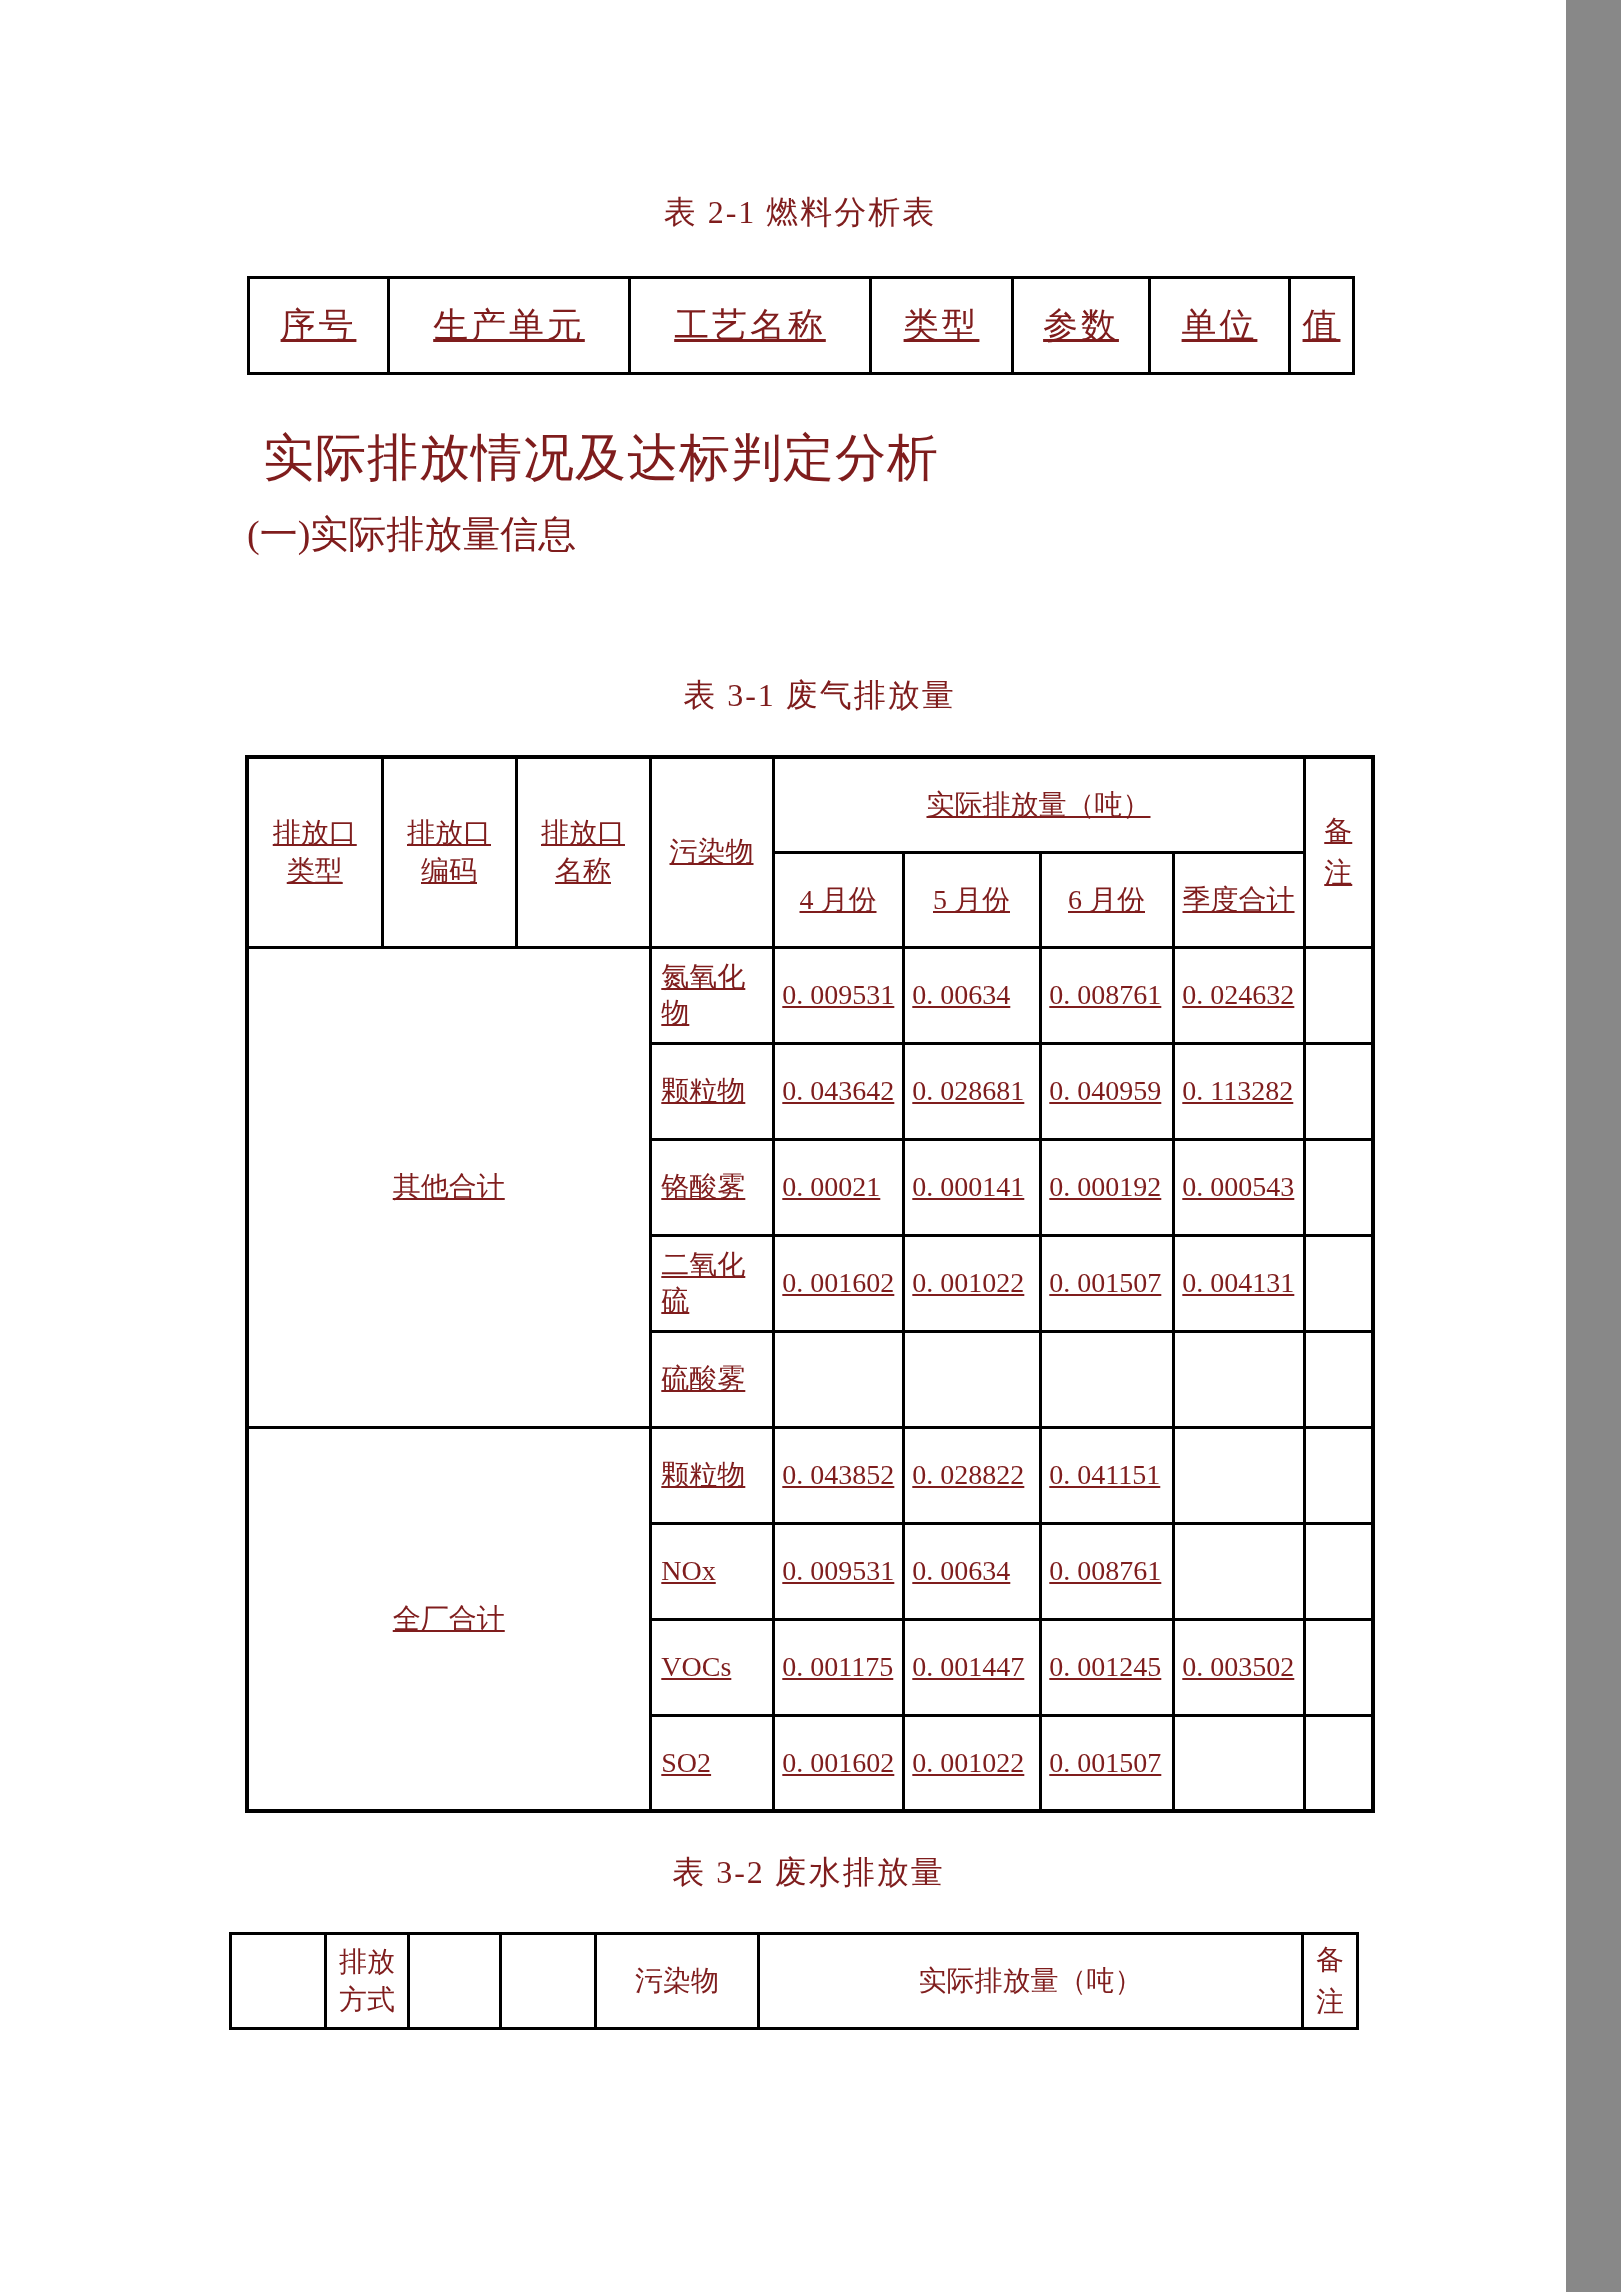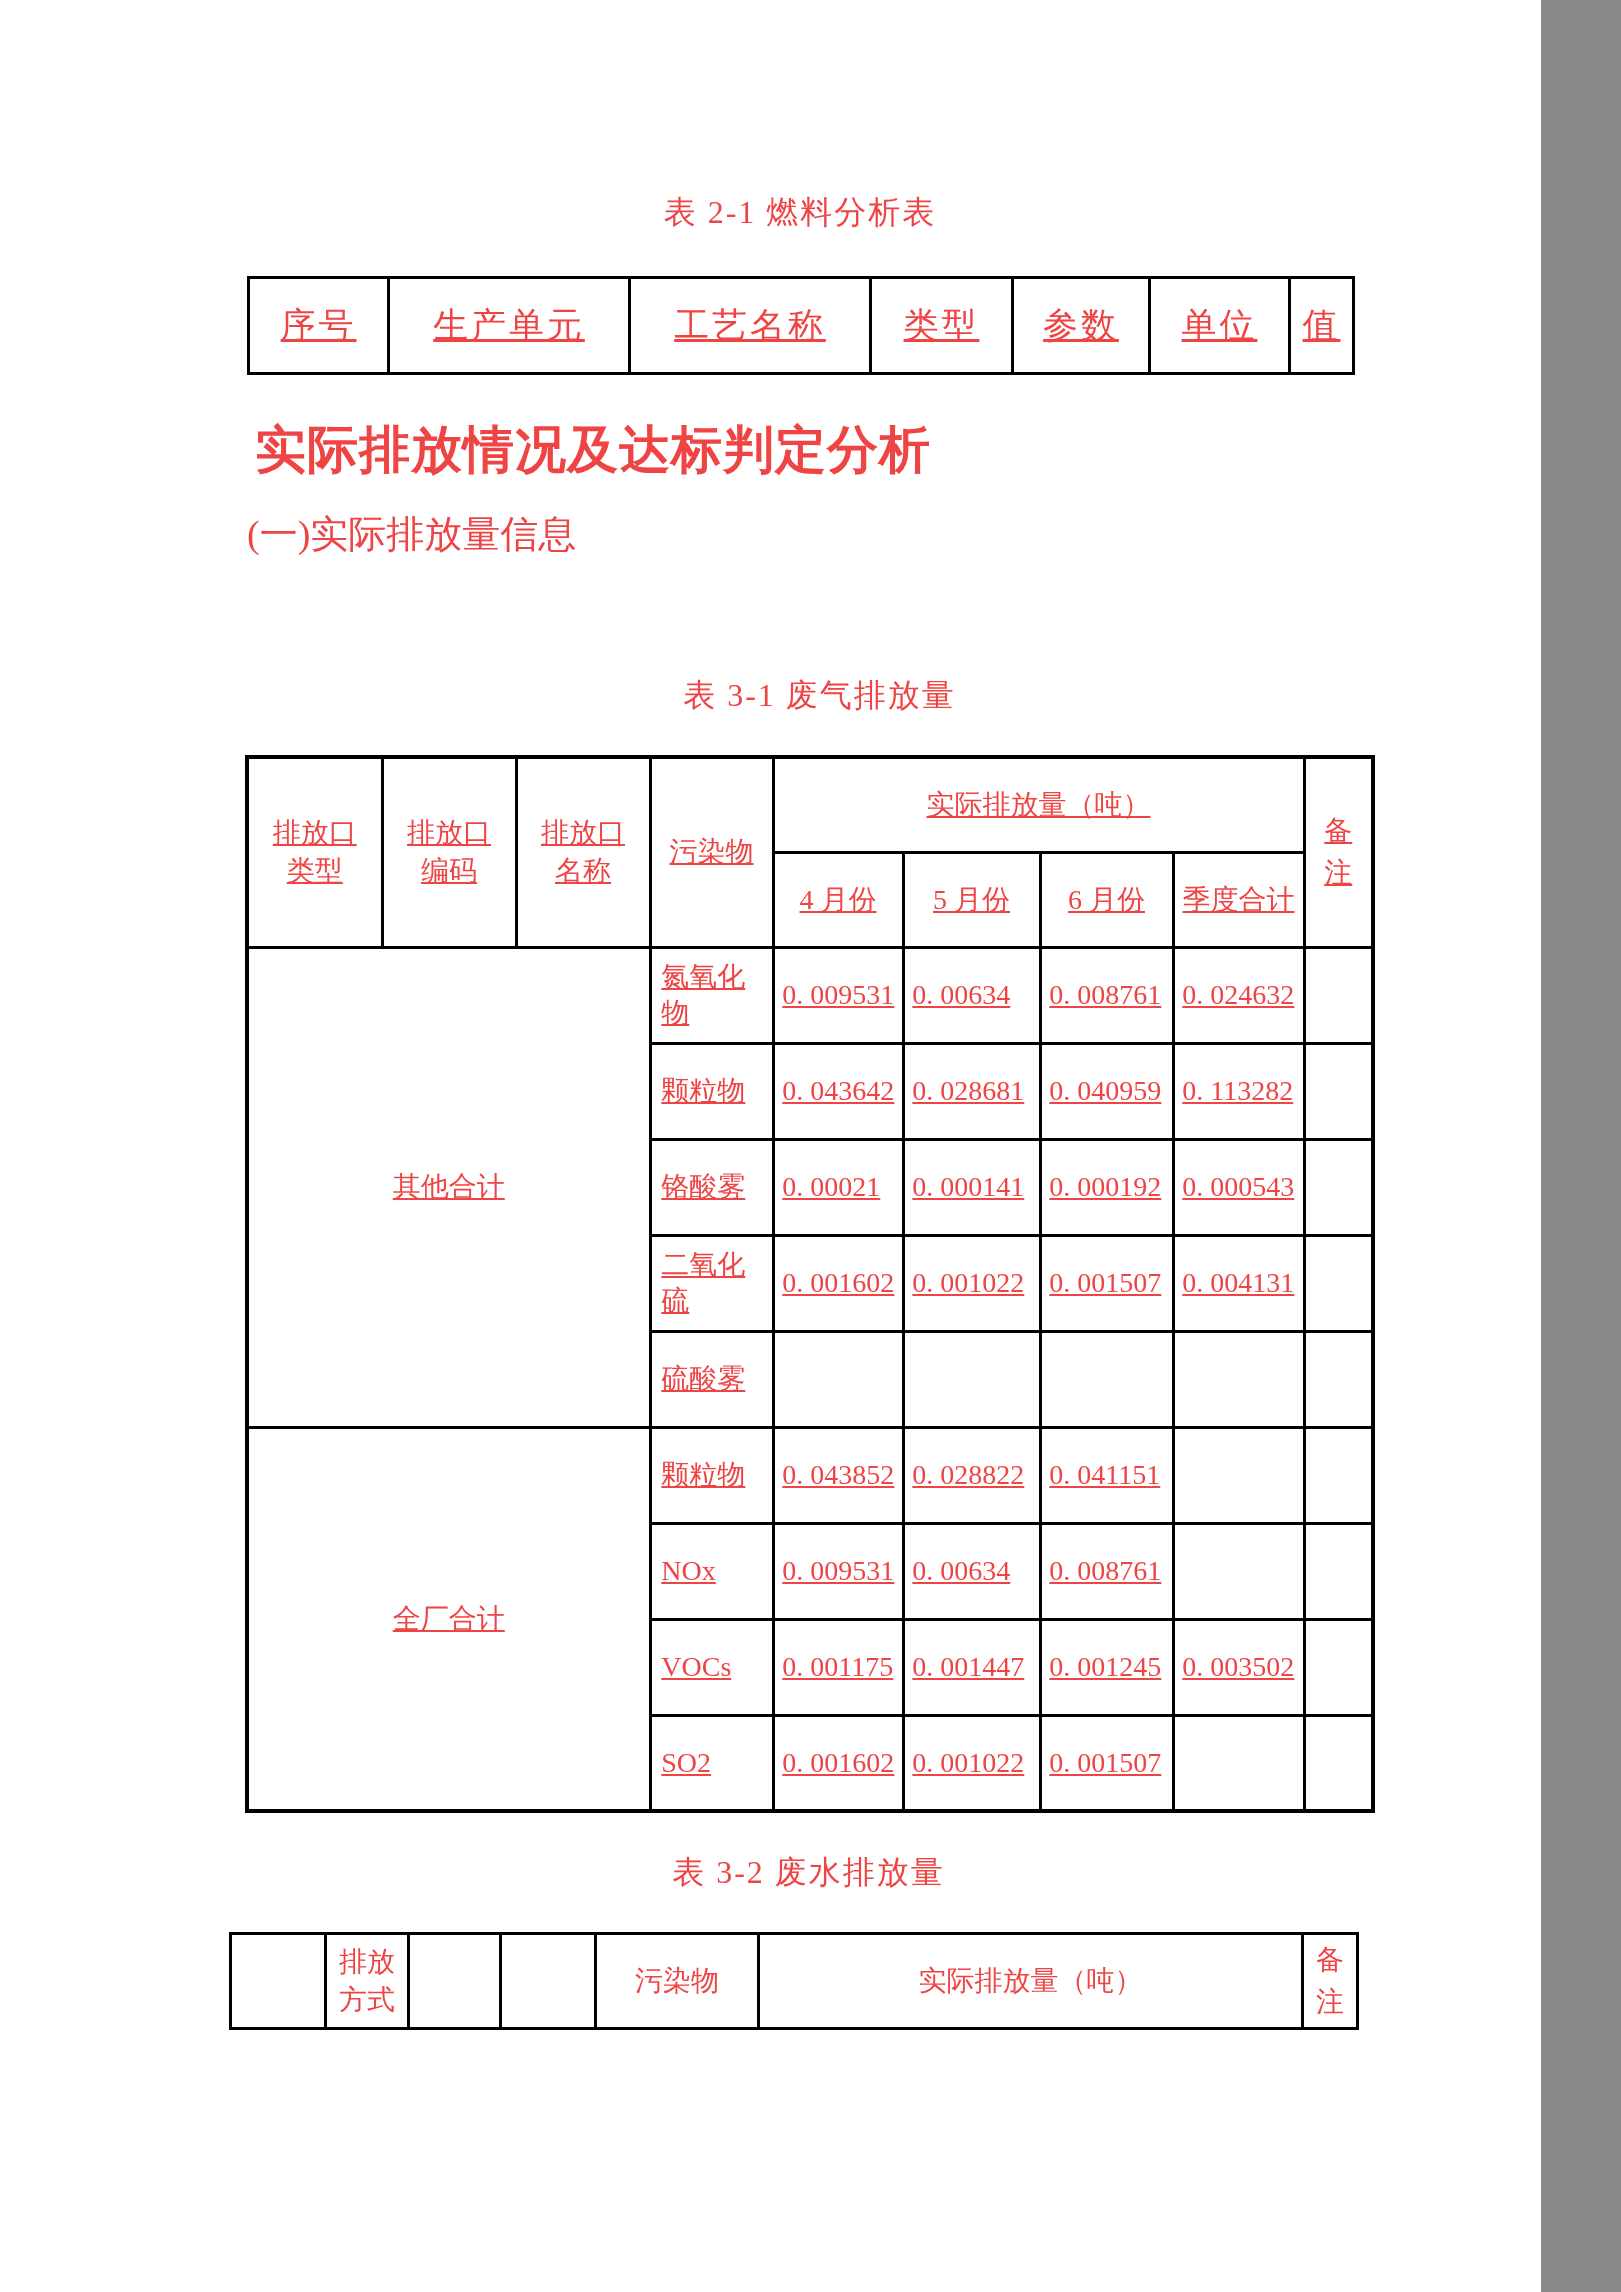--- a/index.html
+++ b/index.html
@@ -1,37 +1,38 @@
 <!DOCTYPE html>
 <html><head>
 <meta charset="utf-8">
 <style>
   html,body{margin:0;padding:0;background:#888;}
   .page{
     position:relative;
     width:1541px;height:2293px;
     background:#ffffff;
-    color:#ef4444;
+    color:#7f1d1d;
     font-family:"Liberation Serif","DejaVu Serif",serif;
     overflow:hidden;
+    padding-left:25px;
   }
   .abs{position:absolute;}
   .caption{
     font-size:32px;
     text-align:center;
     letter-spacing:2px;
     white-space:nowrap;
   }
   .h1{
     font-family:"Liberation Sans","DejaVu Sans",sans-serif;
-    font-weight:bold;
+    font-weight:normal;
     font-size:51px;
     line-height:1.05;
     letter-spacing:1px;
-    margin:8px;
+    margin:16px;
   }
   .sub{
     font-size:38px;
     line-height:1.1;
   }
   table{
     border-collapse:collapse;
     table-layout:fixed;
   }
   td,th{

